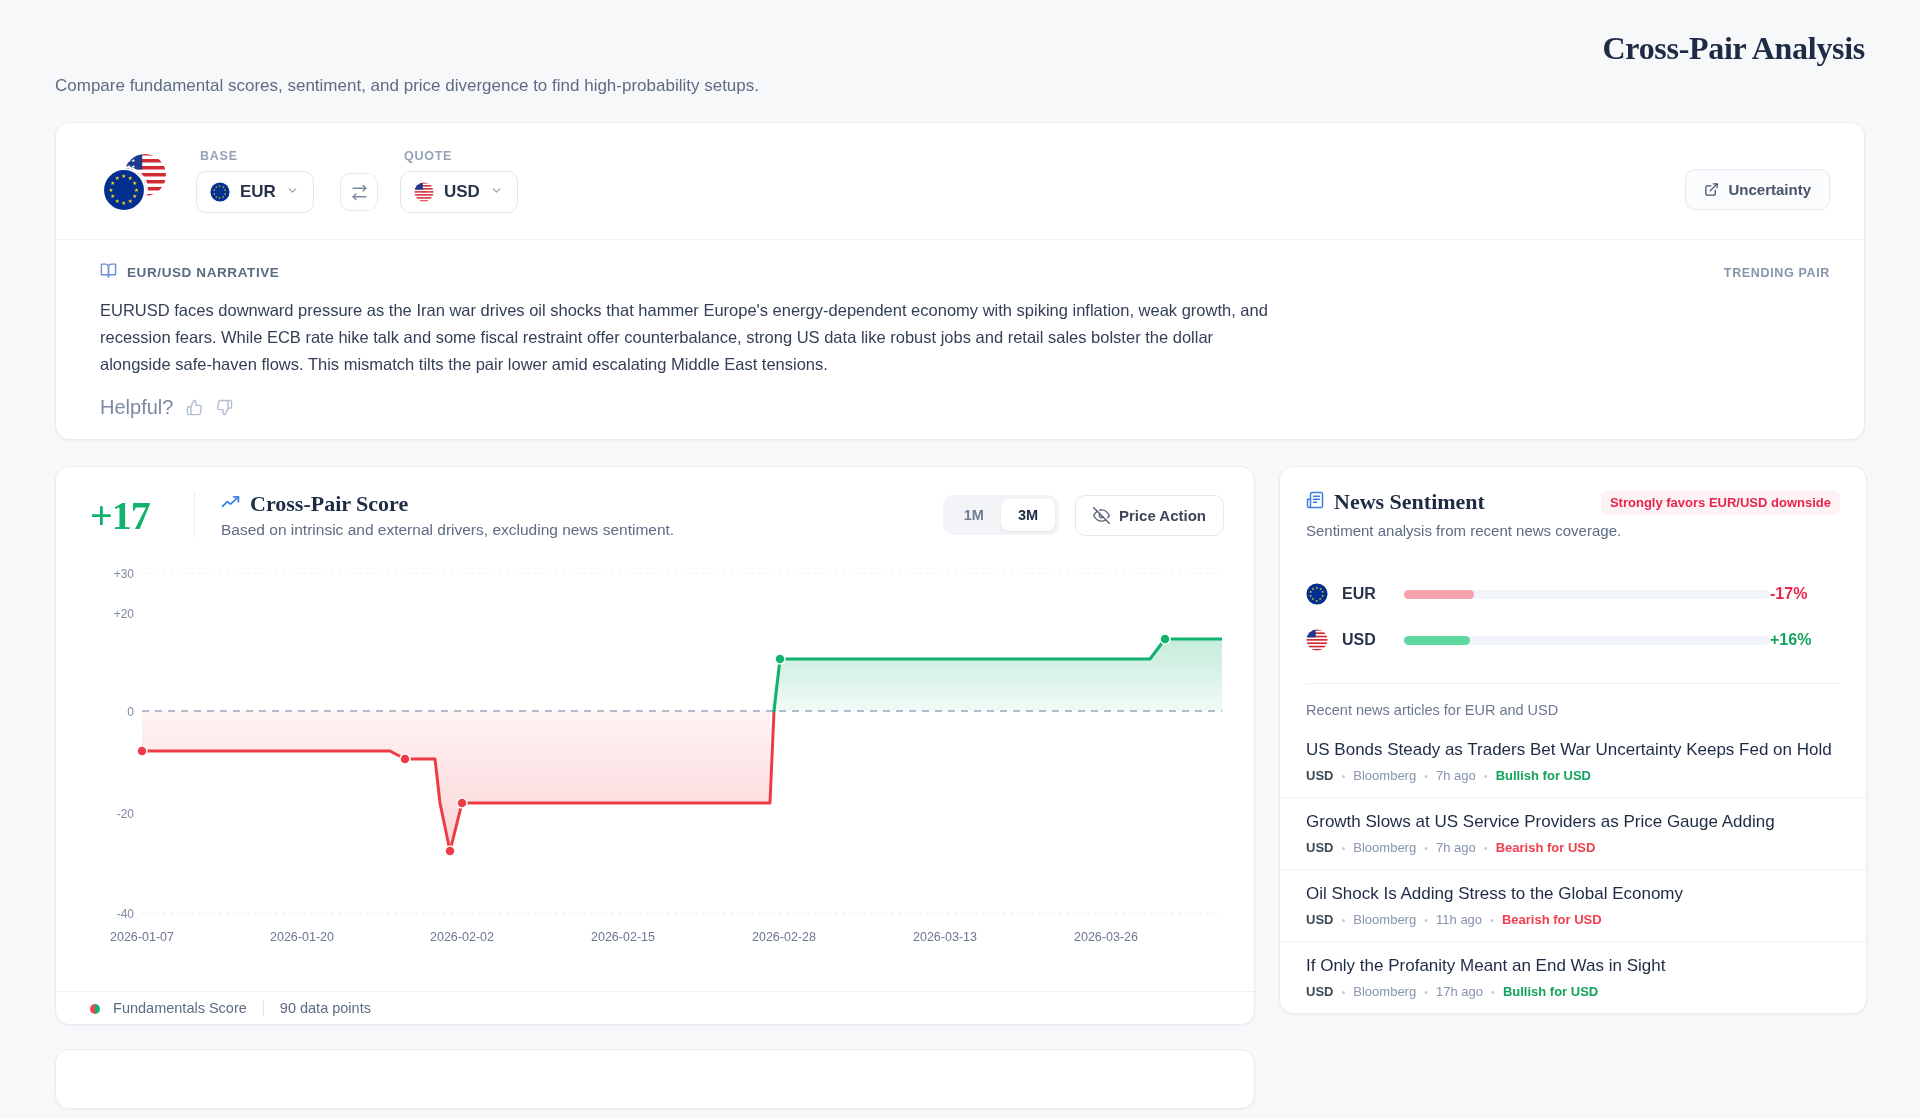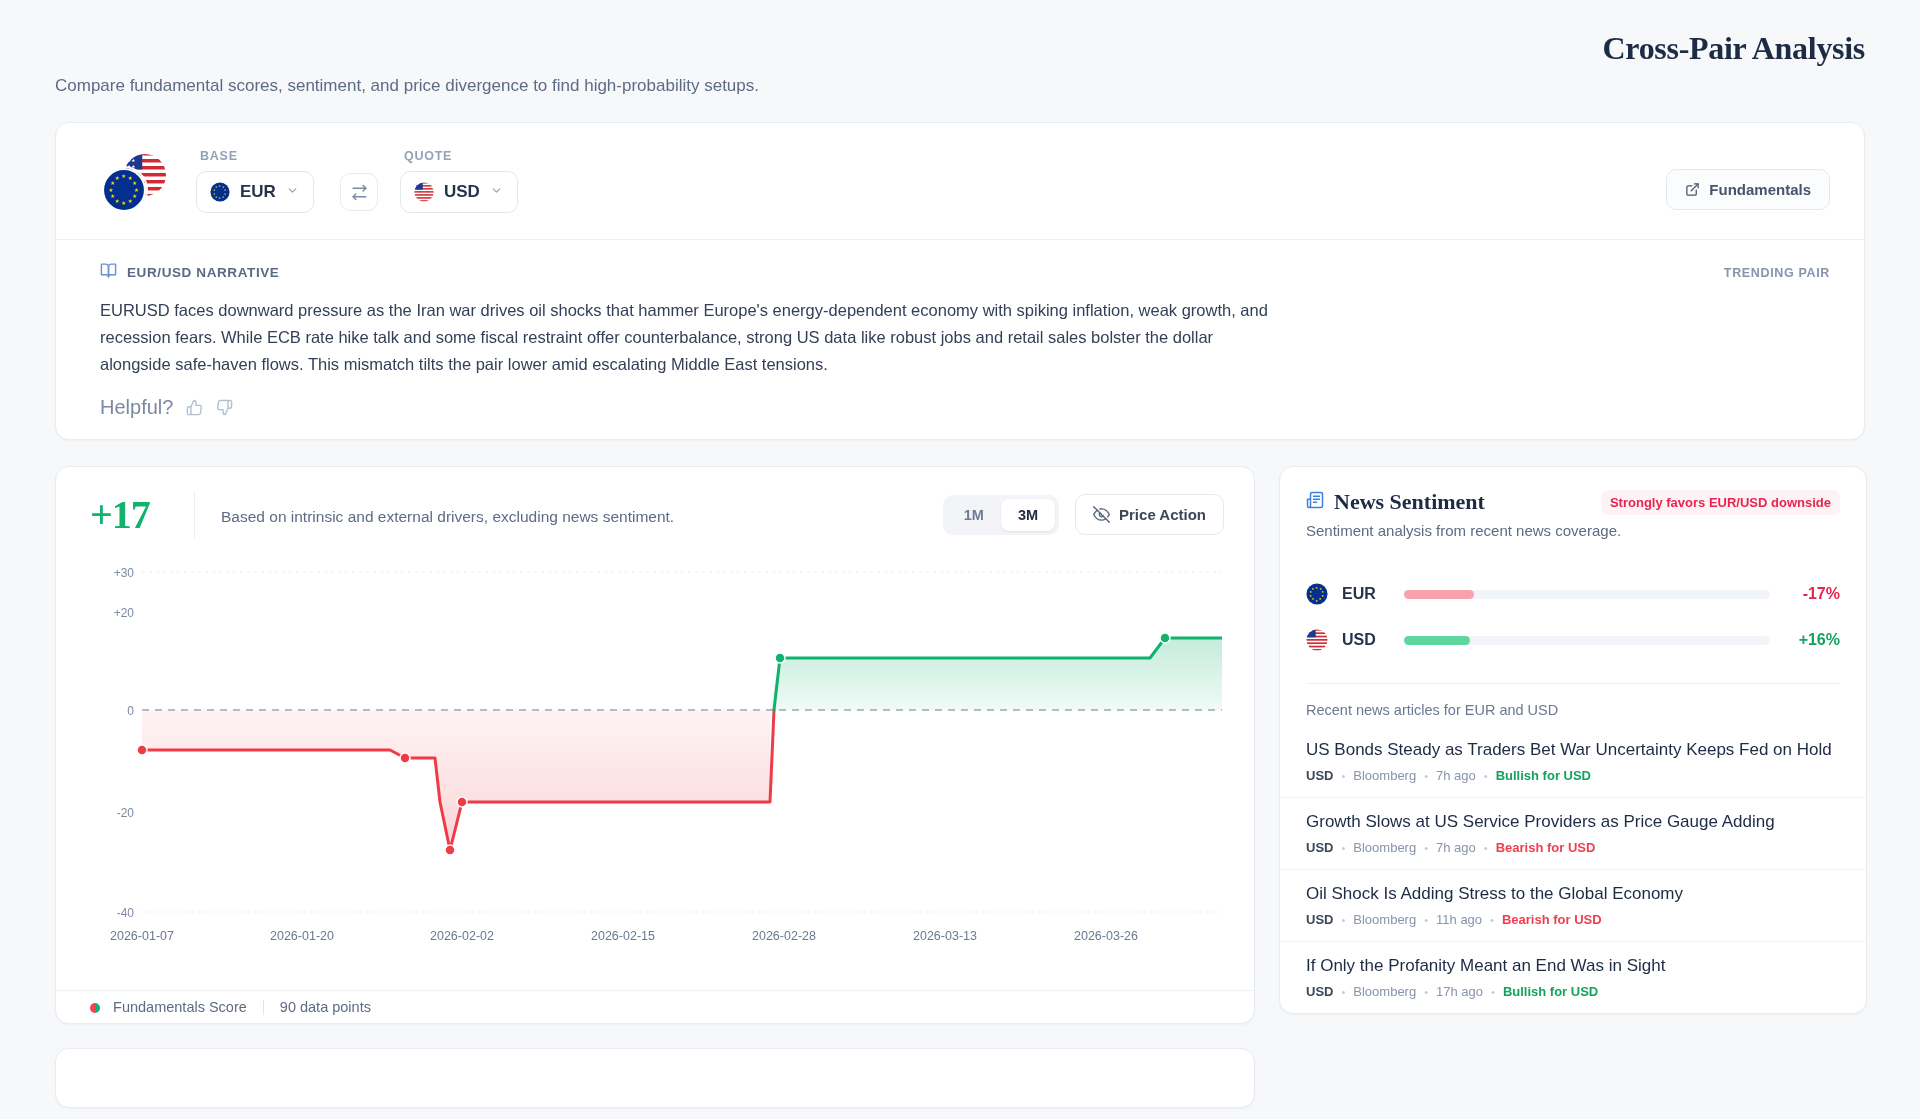--- a/index.html
+++ b/index.html
@@ -135,21 +135,21 @@
     margin-left: auto; font-size: 13px; font-weight: 700; color: #e8254f;
     background: #fdf3f5; border-radius: 7px; padding: 5px 9px;
   }
   .ns-sub { font-size: 15px; color: #5d6b84; margin-top: 7px; }
 
   .senti-rows { padding: 14px 26px 20px 26px; }
   .senti-row { display: flex; align-items: center; height: 46px; }
   .senti-code { font-size: 16px; font-weight: 700; color: #27324a; width: 62px; margin-left: 14px; }
   .bar-track { flex: 1; height: 9px; border-radius: 5px; background: #f1f4f8; position: relative; }
   .bar-fill { position: absolute; left: 0; top: 0; height: 9px; border-radius: 5px; }
-  .senti-val { width: 70px; text-align: right; font-size: 16px; font-weight: 700; }
+  .senti-val { width: 70px; text-align: left; font-size: 16px; font-weight: 700; }
 
   .news-divider { height: 1px; background: #eef1f5; margin: 0 26px; }
   .news-caption { font-size: 14.5px; color: #6b7890; padding: 18px 26px 8px 26px; }
   .news-item { padding: 14px 26px 14px 26px; border-bottom: 1px solid #f0f3f7; cursor: pointer; }
   .news-item:last-child { border-bottom: none; }
   .news-title { font-size: 17px; color: #1d2b45; font-weight: 500; }
   .news-meta { display: flex; align-items: center; gap: 8px; margin-top: 8px; font-size: 13px; }
   .nm-cur { font-weight: 700; color: #3b4759; }
   .nm-sep { color: #c2cbd8; font-size: 11px; }
   .nm-src, .nm-time { color: #8694ad; }
@@ -292,21 +292,21 @@
       </div>
 
       <div class="spacer"></div>
 
       <div class="tv-btn">
         <svg width="15" height="15" viewBox="0 0 24 24" fill="none" stroke="currentColor" stroke-width="2" stroke-linecap="round" stroke-linejoin="round">
           <path d="M18 13v6a2 2 0 0 1-2 2H5a2 2 0 0 1-2-2V8a2 2 0 0 1 2-2h6"></path>
           <polyline points="15 3 21 3 21 9"></polyline>
             <line x1="10" y1="14" x2="21" y2="3"></line>
         </svg>
-        <span>Fundamentals</span>
+        <span>Uncertainty</span>
       </div>
     </div>
 
     <div class="narrative">
       <div class="narr-head">
         <span>
           <svg width="17" height="17" viewBox="0 0 24 24" fill="none" stroke="#6b8fd6" stroke-width="2" stroke-linecap="round" stroke-linejoin="round">
             <path d="M2 3h6a4 4 0 0 1 4 4v14a3 3 0 0 0-3-3H2z"></path>
               <path d="M22 3h-6a4 4 0 0 0-4 4v14a3 3 0 0 1 3-3h7z"></path>
           </svg>
@@ -332,20 +332,29 @@
   </div>
 
   <div class="grid">
 
     <div class="col-left">
       <div class="card">
         <div class="score-head">
           <div class="big-score">+17</div>
           <div class="vdiv"></div>
           <div>
+            <div class="score-title-row">
+              <span>
+                <svg width="19" height="19" viewBox="0 0 24 24" fill="none" stroke="#3d7fe0" stroke-width="2.2" stroke-linecap="round" stroke-linejoin="round">
+                    <polyline points="2 17 8 11 12 14 22 5"></polyline>
+                    <polyline points="16 5 22 5 22 11"></polyline>
+                  </svg>
+              </span>
+              <span class="score-title">Cross-Pair Score</span>
+            </div>
             <div class="score-sub">Based on intrinsic and external drivers, excluding news sentiment.</div>
           </div>
           <div class="seg">
             <div class="seg-btn">1M</div>
             <div class="seg-btn active">3M</div>
           </div>
           <div class="pa-btn">
             <svg width="17" height="17" viewBox="0 0 24 24" fill="none" stroke="#56637a" stroke-width="2" stroke-linecap="round" stroke-linejoin="round">
               <path d="M17.94 17.94A10.07 10.07 0 0 1 12 20c-7 0-11-8-11-8a18.45 18.45 0 0 1 5.06-5.94M9.9 4.24A9.12 9.12 0 0 1 12 4c7 0 11 8 11 8a18.5 18.5 0 0 1-2.16 3.19m-6.72-1.07a3 3 0 1 1-4.24-4.24"></path>
                 <line x1="1" y1="1" x2="23" y2="23"></line>

